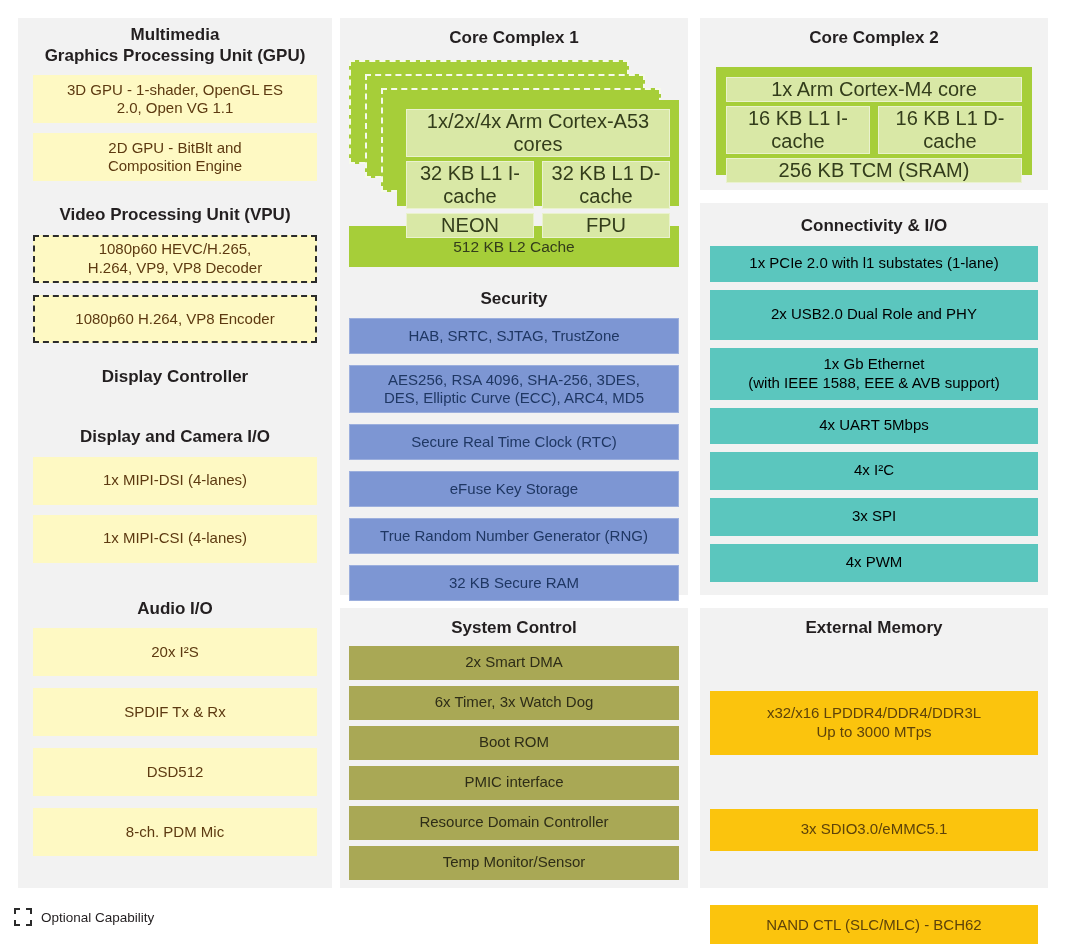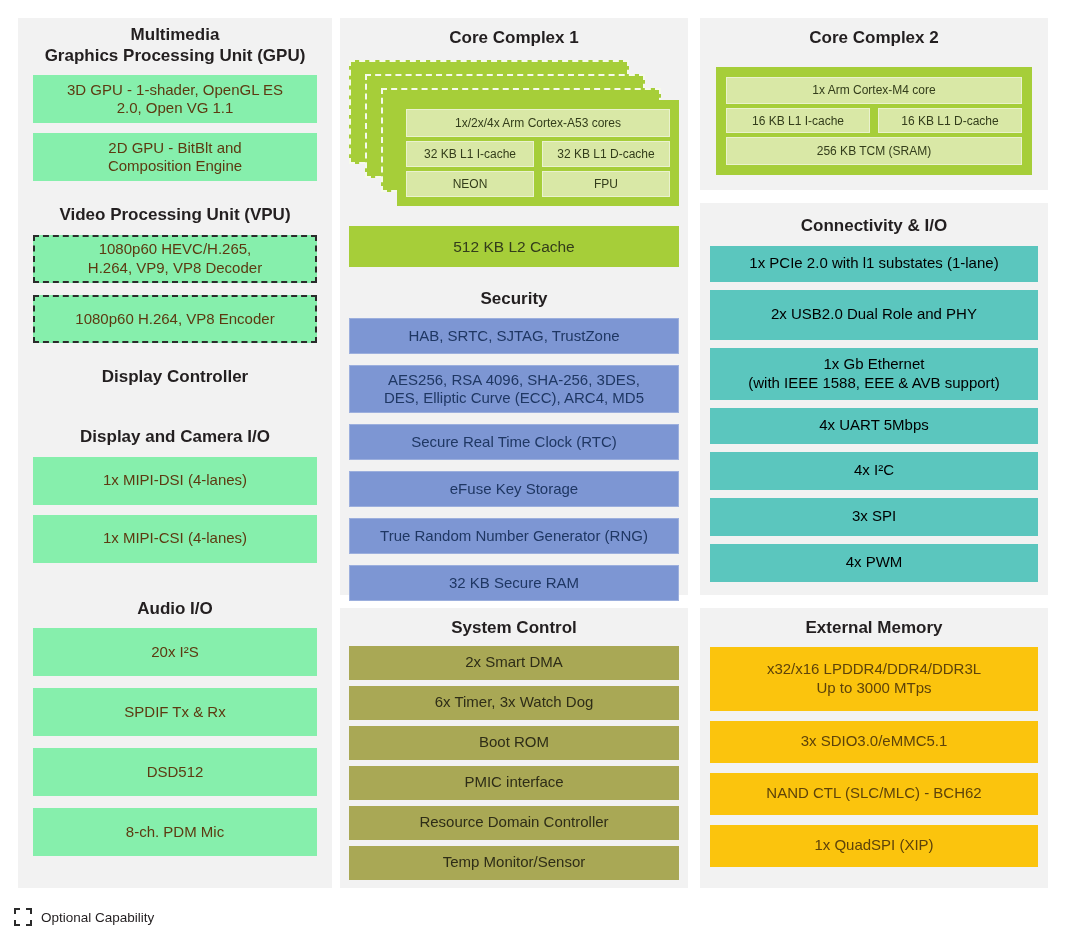--- a/index.html
+++ b/index.html
@@ -6,31 +6,31 @@
   body { font-family:"Liberation Sans", sans-serif; color:#231f20; }
   .canvas { position:relative; width:1080px; height:944px; background:#ffffff; overflow:hidden; }
 
   .panel { position:absolute; background:#f2f2f2; box-sizing:border-box; display:flex; flex-direction:column; }
 
   #p-left        { left:18px;  top:18px;  width:314px; height:870px; padding:7px 15px 0; }
   #p-mid-top     { left:340px; top:18px;  width:348px; height:577px; padding:10px 9px 0; }
   #p-mid-bottom  { left:340px; top:608px; width:348px; height:280px; padding:10px 9px 0; }
   #p-right-top   { left:700px; top:18px;  width:348px; height:172px; padding:10px 10px 0; }
   #p-right-mid   { left:700px; top:203px; width:348px; height:392px; padding:13px 10px 0; }
-  #p-right-bot   { left:700px; top:608px; width:348px; height:280px; padding:10px 10px 0; }
+  #p-right-bot   { left:700px; top:608px; width:348px; height:280px; padding:10px 10px 0;gap:44px; }
 
   .hd { font-size:17px; line-height:1.22; font-weight:bold; text-align:center; color:#231f20;
         margin:0 0 9px; white-space:pre-line; }
 
   .blk { display:flex; align-items:center; justify-content:center; text-align:center;
          font-size:15px; line-height:1.25; white-space:pre-line; box-sizing:border-box;
          flex:none; }
 
   
-  .orange { background:#86efac; color:#5d3a11; }
+  .orange { background:#fef9c3; color:#5d3a11; }
   .yellow { background:#fbc40d; color:#5e430a; }
   .blue   { background:#7d96d3; color:#1f3763; border:1px solid #9cafdd; }
   .teal   { background:#5bc6be; color:#000000; }
   .olive  { background:#a9a855; color:#2e2d17; }
 
   .dashed { border:2px dashed #2b2b2b; }
 
   
   #p-left .blk { min-height:48px; margin-bottom:10px; }
   #p-left .hd.sub { margin-top:14px; }
@@ -42,21 +42,21 @@
   .mt26 { margin-top:26px !important; }
 
   
   .card-stack { position:relative; height:146px; margin-top:2px; flex:none; }
   .stack-card { position:absolute; width:280px; height:104px; background:#a6ce39;
                 border:2px dashed rgba(255,255,255,.9); box-sizing:border-box; }
   .stack-card.front { border:none; width:282px; height:106px; background:#a6ce39;
                       padding:9px; display:flex; flex-direction:column; gap:4px; }
   .cell { background:#d9e8a6; border:1px solid rgba(255,255,255,.45); color:#333d1b;
           display:flex; align-items:center; justify-content:center; text-align:center;
-          font-size:12px; box-sizing:border-box; flex:1; }
+          font-size:20px; box-sizing:border-box; flex:1; }
   .cell-row { display:flex; gap:8px; flex:1; }
   .cell-row .cell { flex:1; }
 
   .l2blk { background:#a6ce39; color:#333d1b; min-height:41px; margin-top:20px; font-size:15.5px; }
 
   #p-mid-top .sec-blk { min-height:36px; margin-bottom:11px; }
   #p-mid-top .sec-blk.two { min-height:48px; }
   .hd.security { margin-top:22px; }
 
   #p-mid-bottom .blk { min-height:34px; margin-bottom:6px; }

